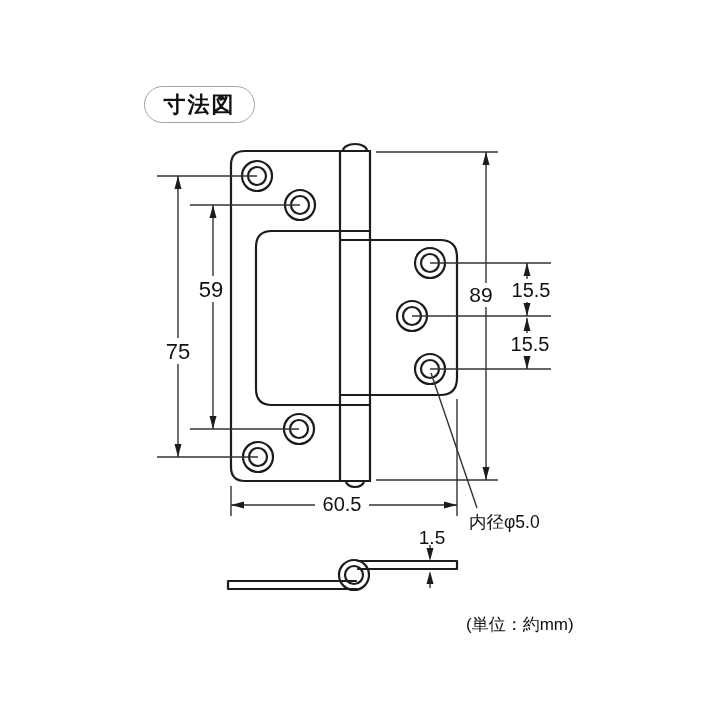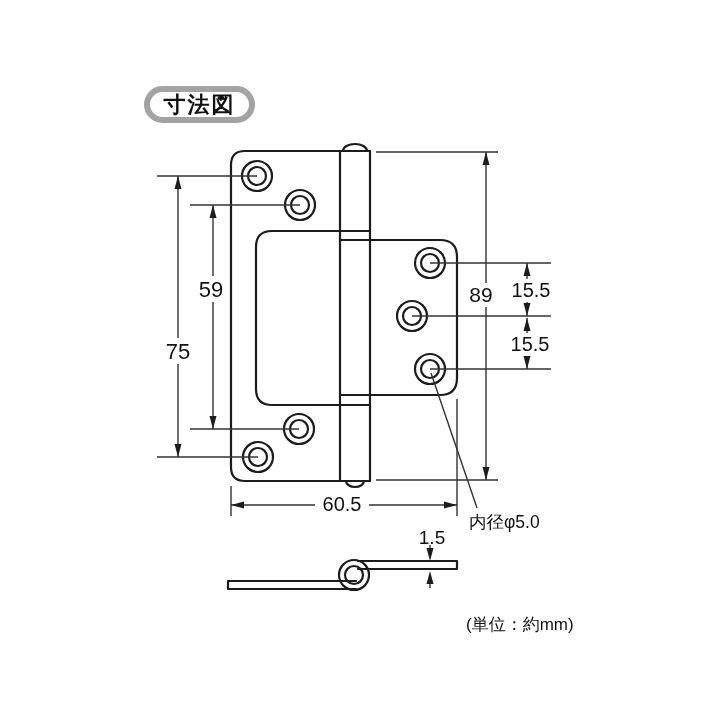--- a/index.html
+++ b/index.html
@@ -6,21 +6,21 @@
   .canvas{
     position:relative;
     width:713px;height:713px;
     background:#ffffff;
     overflow:hidden;
     font-family:"Liberation Sans","DejaVu Sans",sans-serif;
   }
   .badge{
     position:absolute;left:144px;top:86px;
     width:111px;height:37px;
-    border:6px solid #a3a3a3;border-radius:19px;
+    border:1px solid #a3a3a3;border-radius:19px;
     display:flex;align-items:center;justify-content:center;
     box-sizing:border-box;
     font-size:22px;font-weight:bold;color:#111;
     letter-spacing:2px;
   }
   svg.drawing{position:absolute;left:0;top:0;}
   .outline{fill:none;stroke:#1c1c1c;stroke-width:2.2;stroke-linejoin:round;stroke-linecap:round;}
   .thin{fill:none;stroke:#333333;stroke-width:1.4;stroke-linecap:butt;}
   .arrow{fill:#1c1c1c;stroke:none;}
   .mask{fill:#ffffff;stroke:none;}

